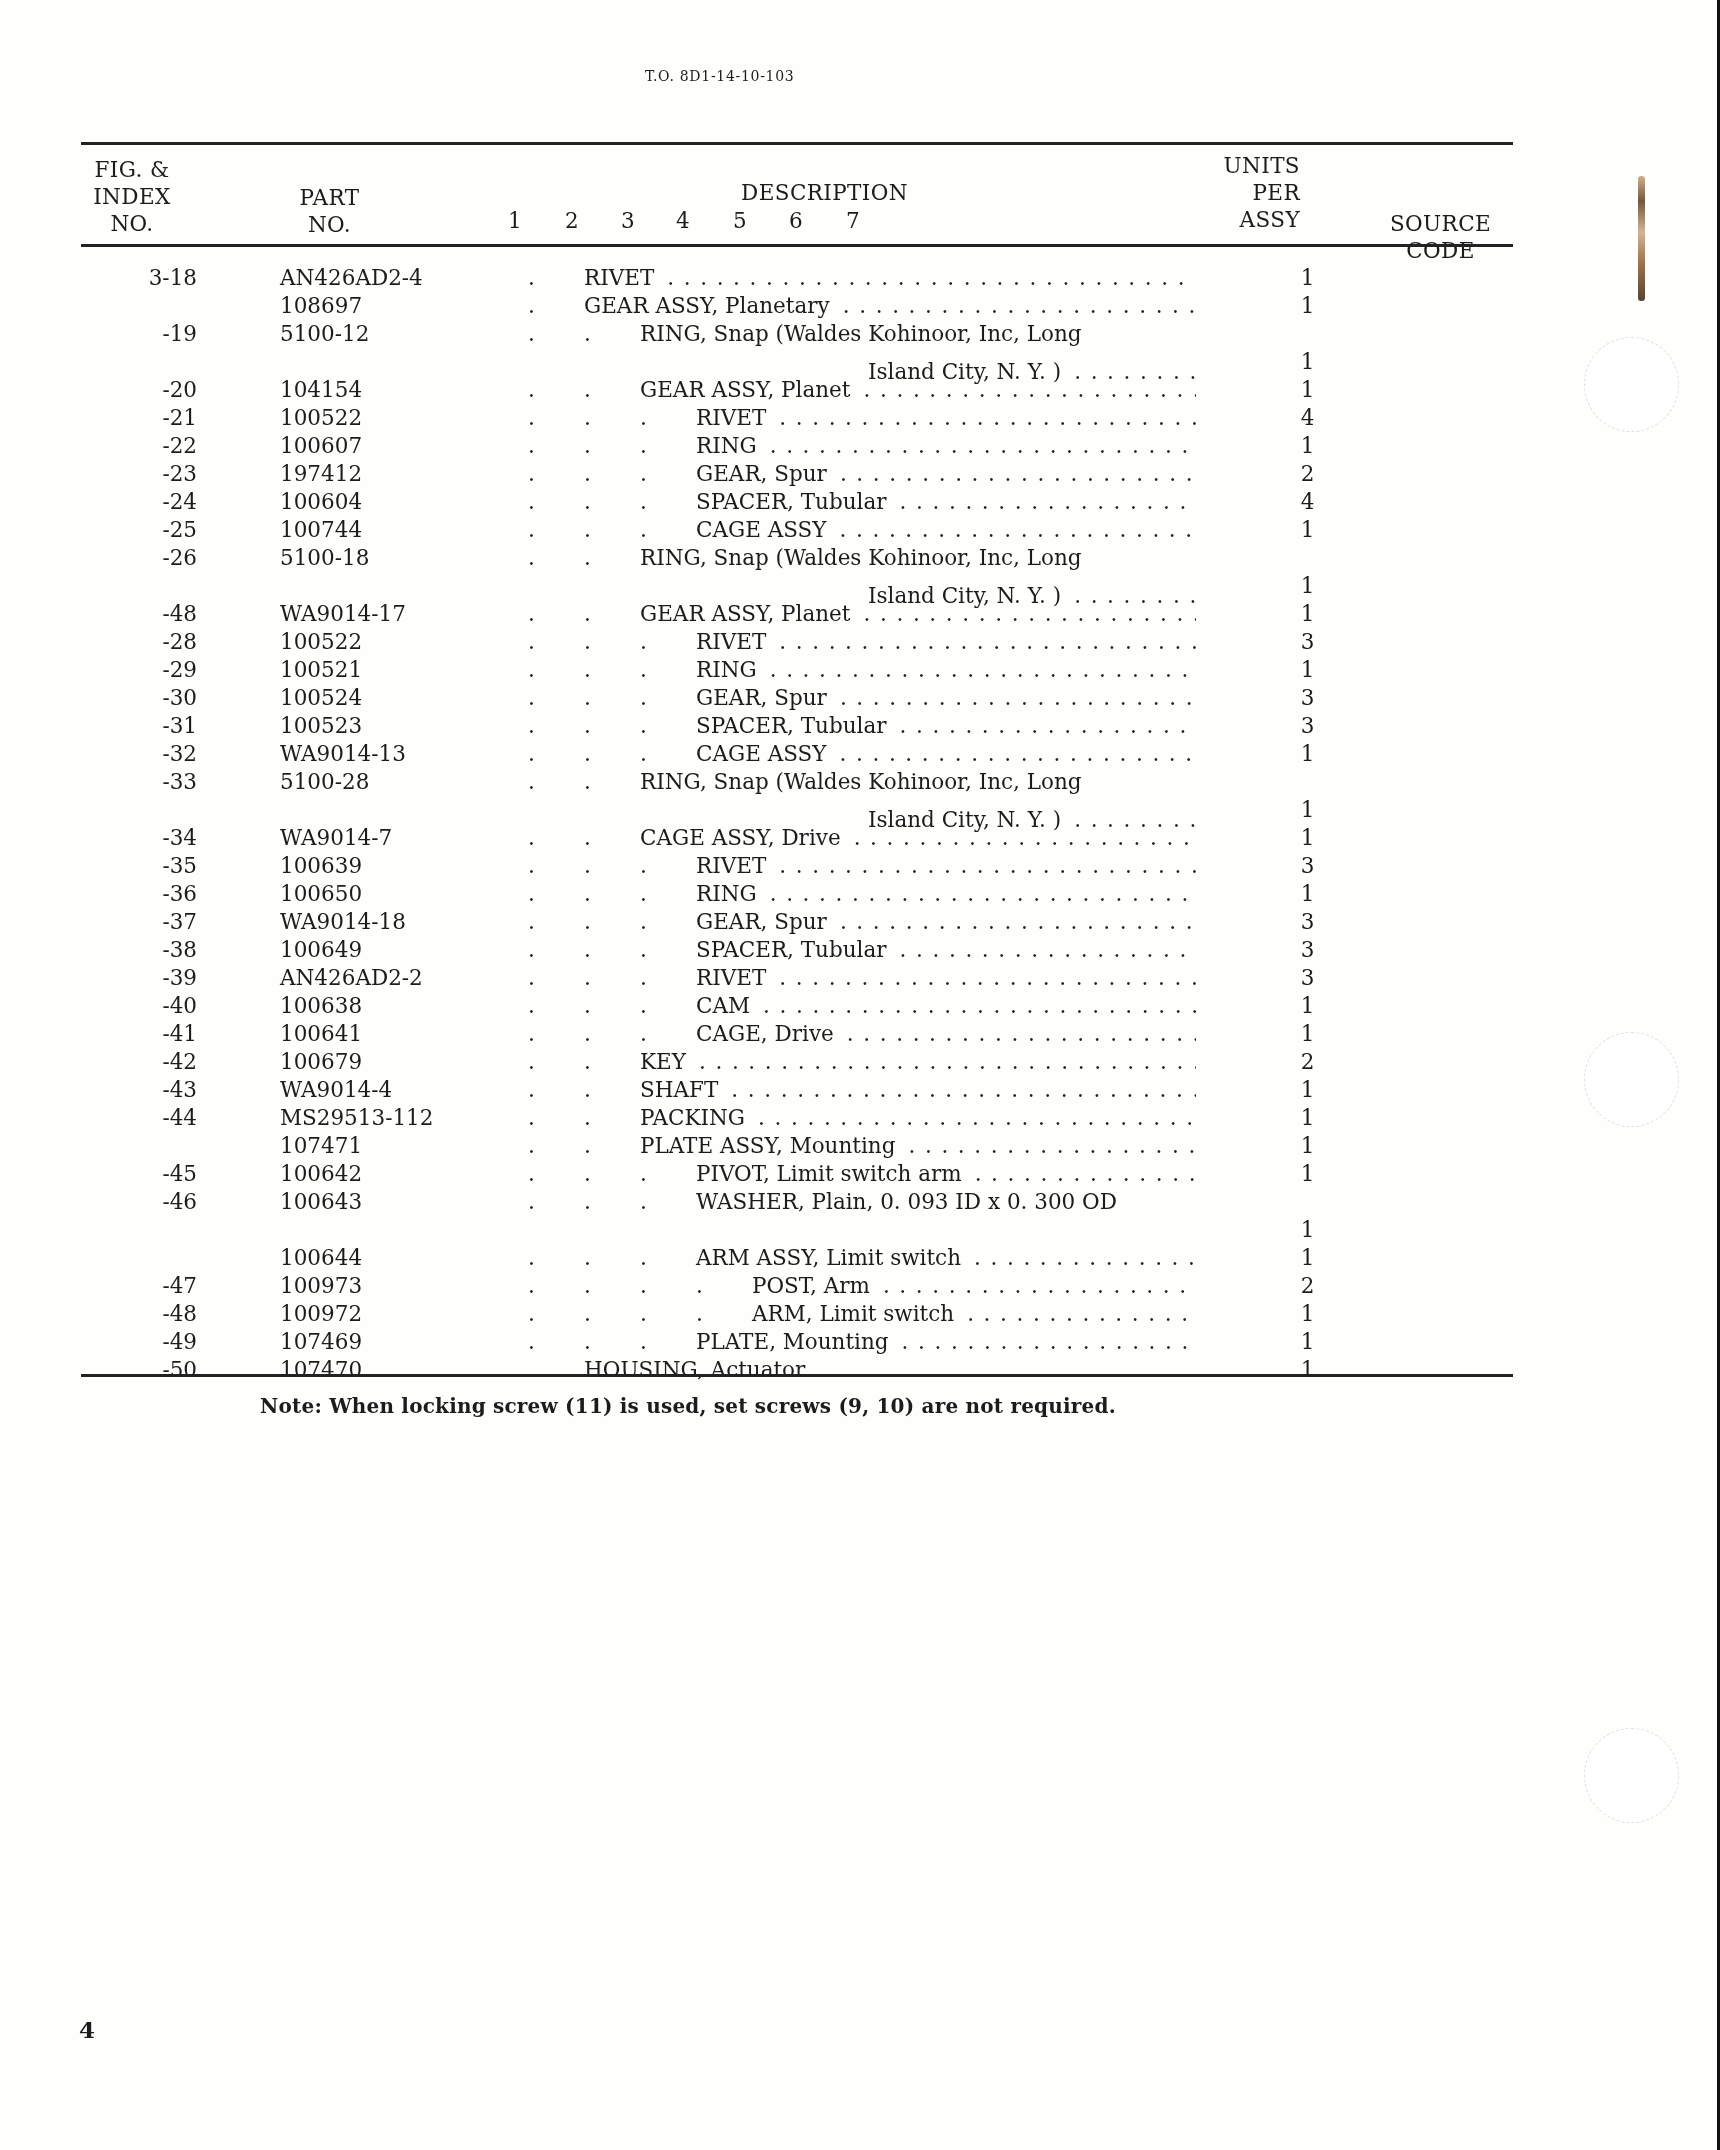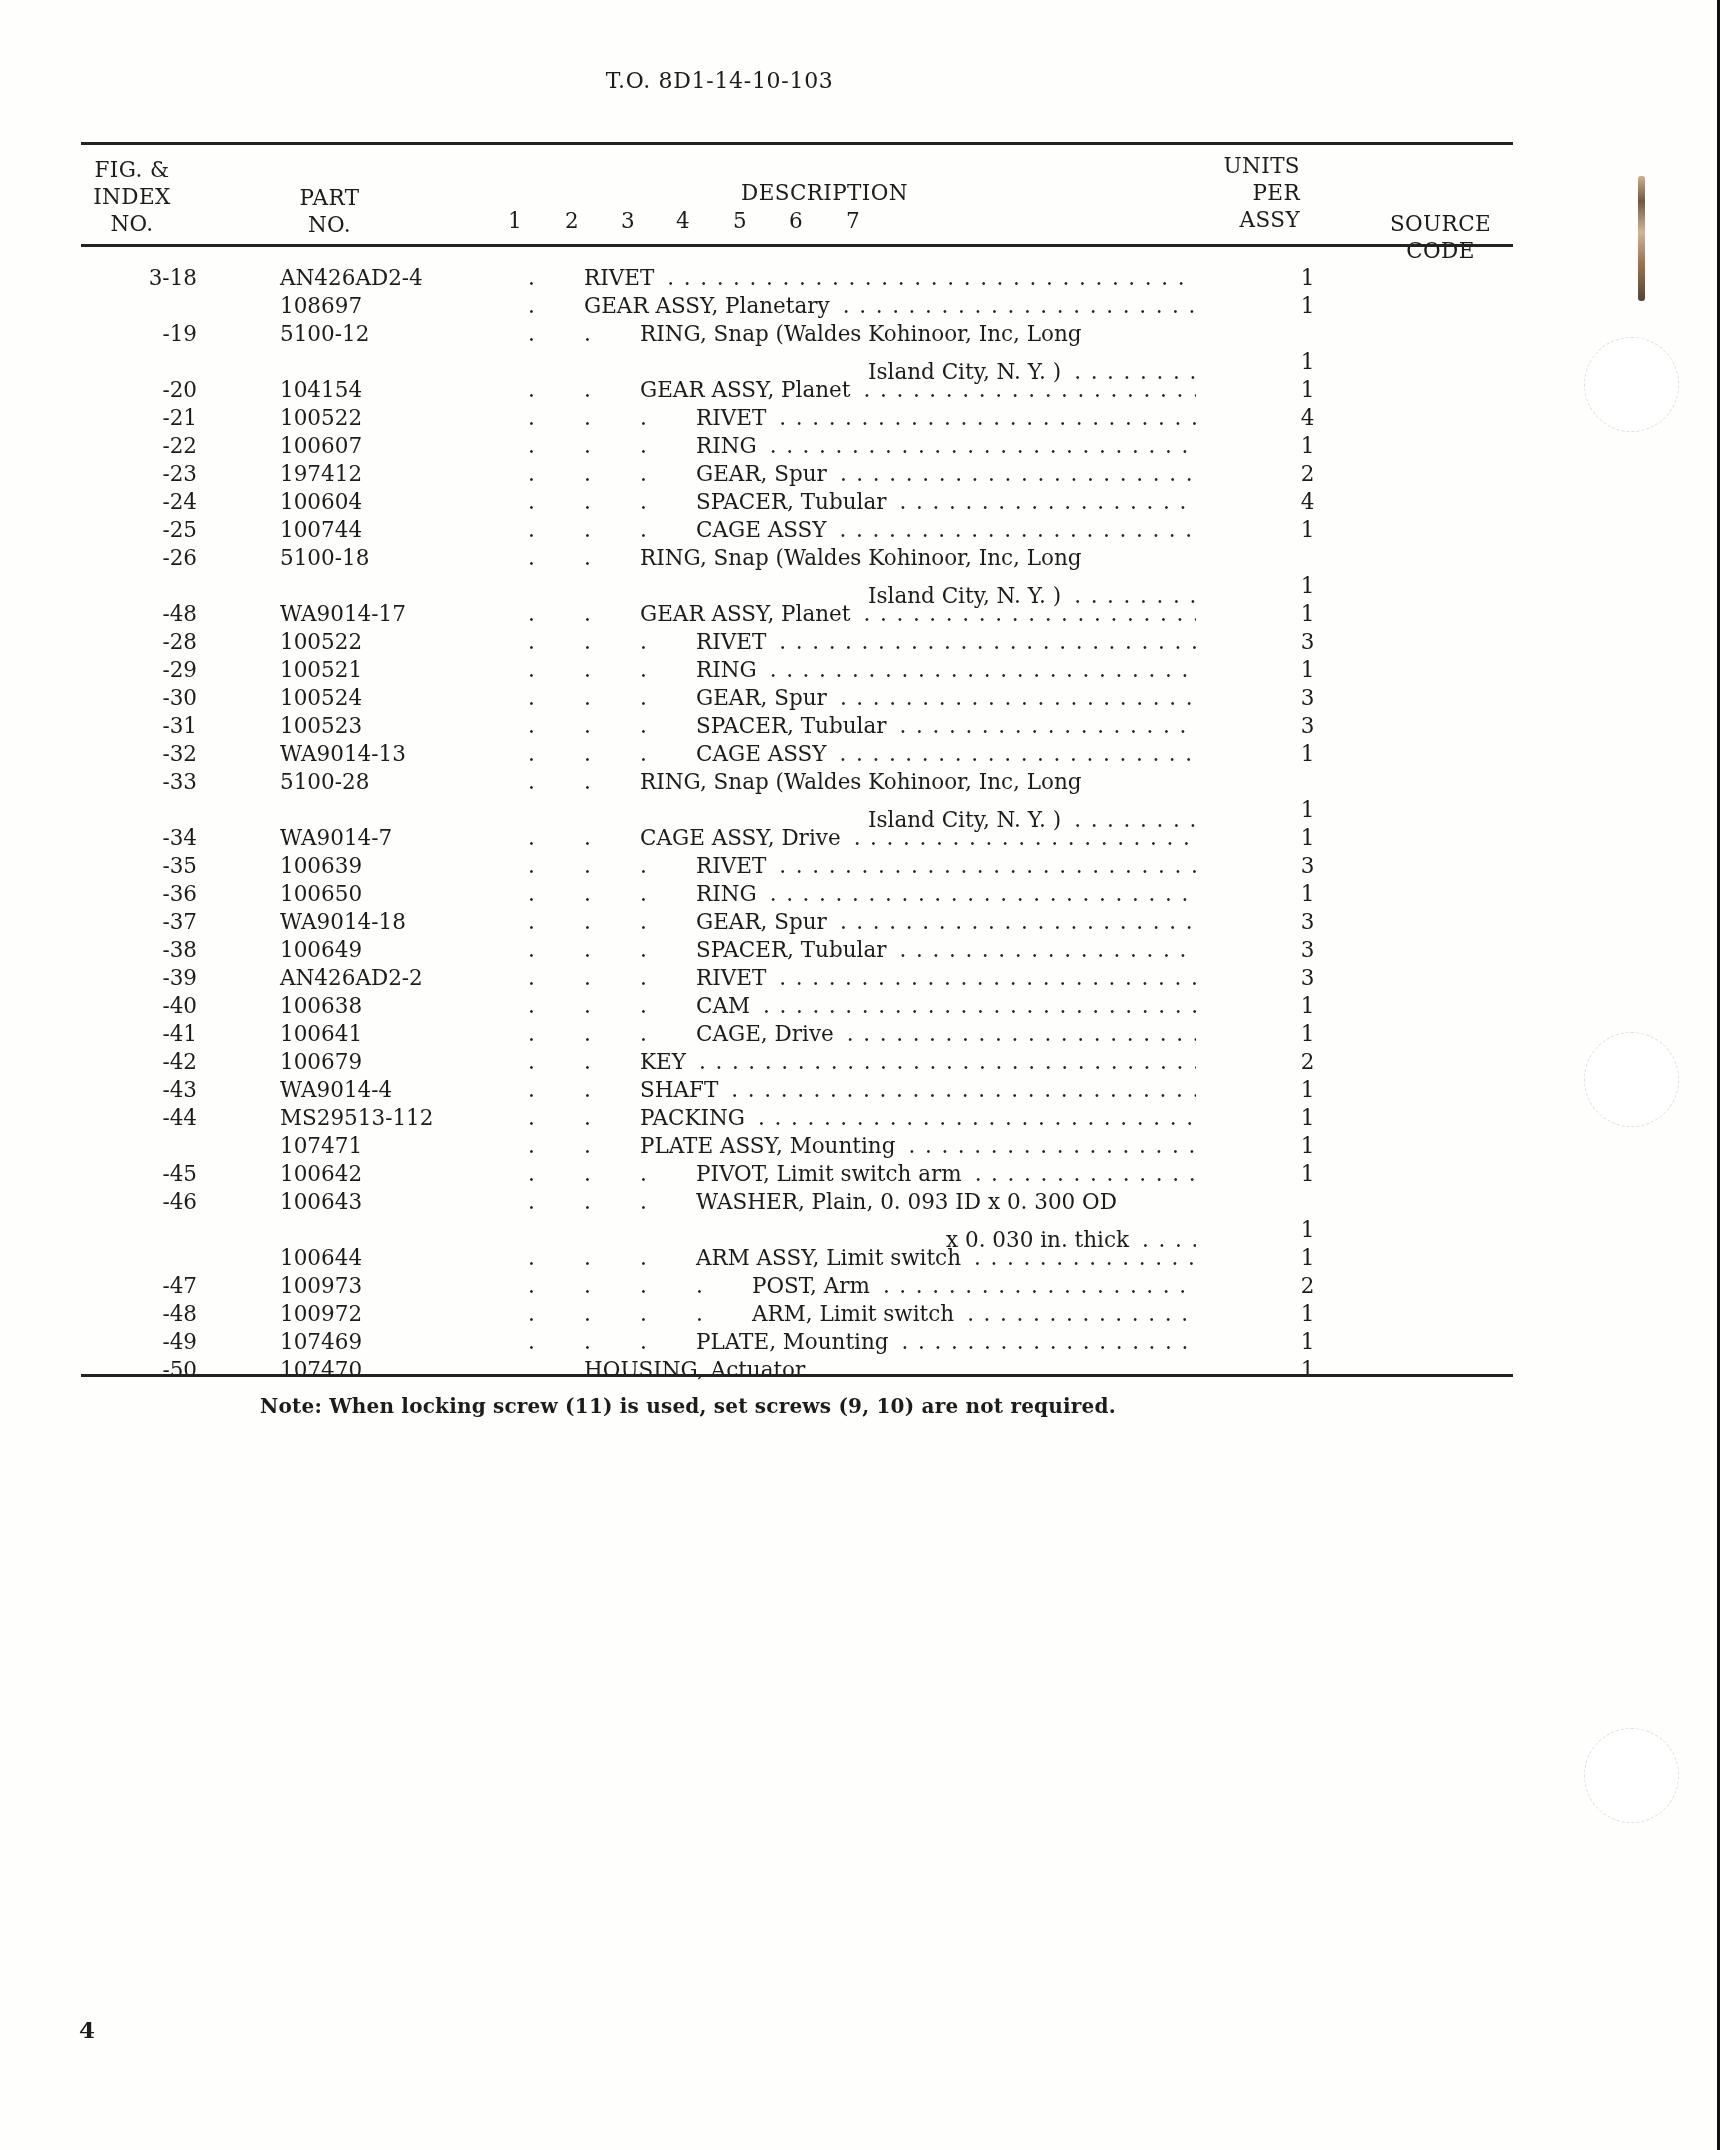--- a/index.html
+++ b/index.html
@@ -6,21 +6,21 @@
   body {
     width: 1721px; height: 2151px;
     background: #fefefc;
     font-family: "DejaVu Serif", "Liberation Serif", serif;
     color: #1c1c1c;
     position: relative;
     overflow: hidden;
   }
   .page-header {
     position: absolute; top: 68px; left: 0; width: 1461px;
-    text-align: center; font-size: 22px; letter-spacing: 0.7px;
+    text-align: center; font-size: 14px; letter-spacing: 0.7px;
   }
   .page-header span { position: relative; left: -10.8px; }
   .rule {
     position: absolute; left: 81px; width: 1432px;
     height: 2.9px; background: #222;
   }
   .rule.top { top: 142px; }
   .rule.hdr { top: 244px; }
   .rule.bottom { top: 1374px; }
 
@@ -460,25 +460,20 @@
       <span class="c-desc">
         <span class="lvl-dots"><i>.</i><i>.</i><i>.</i></span>
         <span class="desc-text">WASHER, Plain, 0. 093 ID x 0. 300 OD</span>
         <span class="leader none"></span>
       </span>
       <span class="c-units"></span>
     </div>
     <div class="row">
       <span class="c-index"></span>
       <span class="c-part"></span>
-      <span class="c-desc">
-        <span style="display: inline-block; flex: 0 0 auto; width: 418px;"></span>
-        <span class="cont-text">x 0. 030 in. thick</span>
-        <span class="leader"></span>
-      </span>
       <span class="c-units">1</span>
     </div>
     <div class="row">
       <span class="c-index"></span>
       <span class="c-part">100644</span>
       <span class="c-desc">
         <span class="lvl-dots"><i>.</i><i>.</i><i>.</i></span>
         <span class="desc-text">ARM ASSY, Limit switch</span>
         <span class="leader"></span>
       </span>

